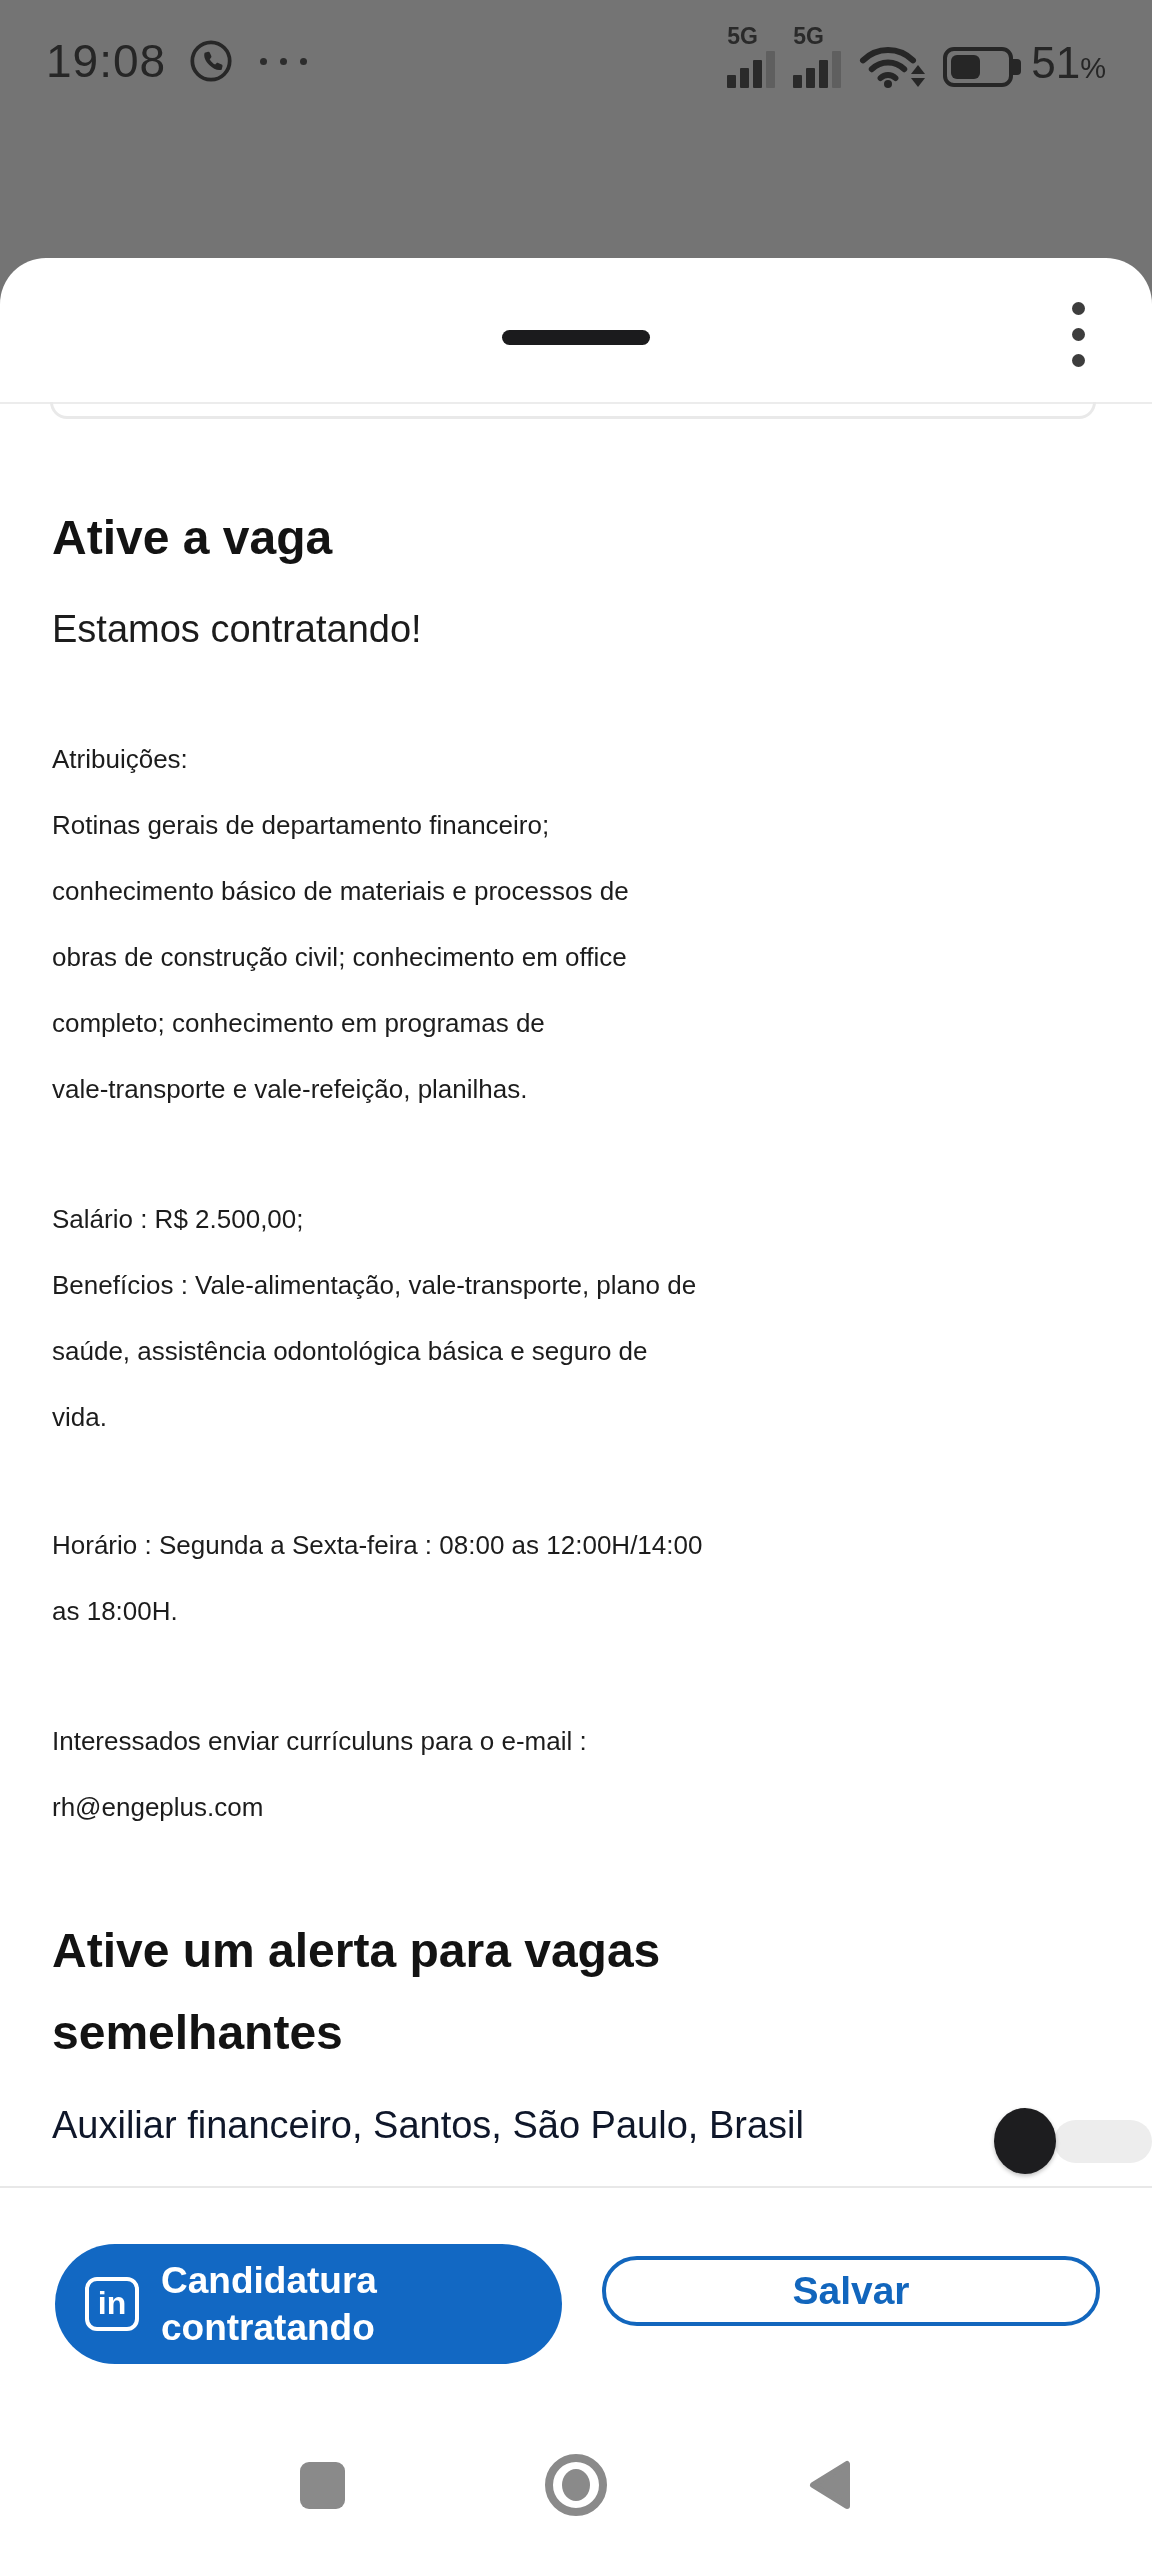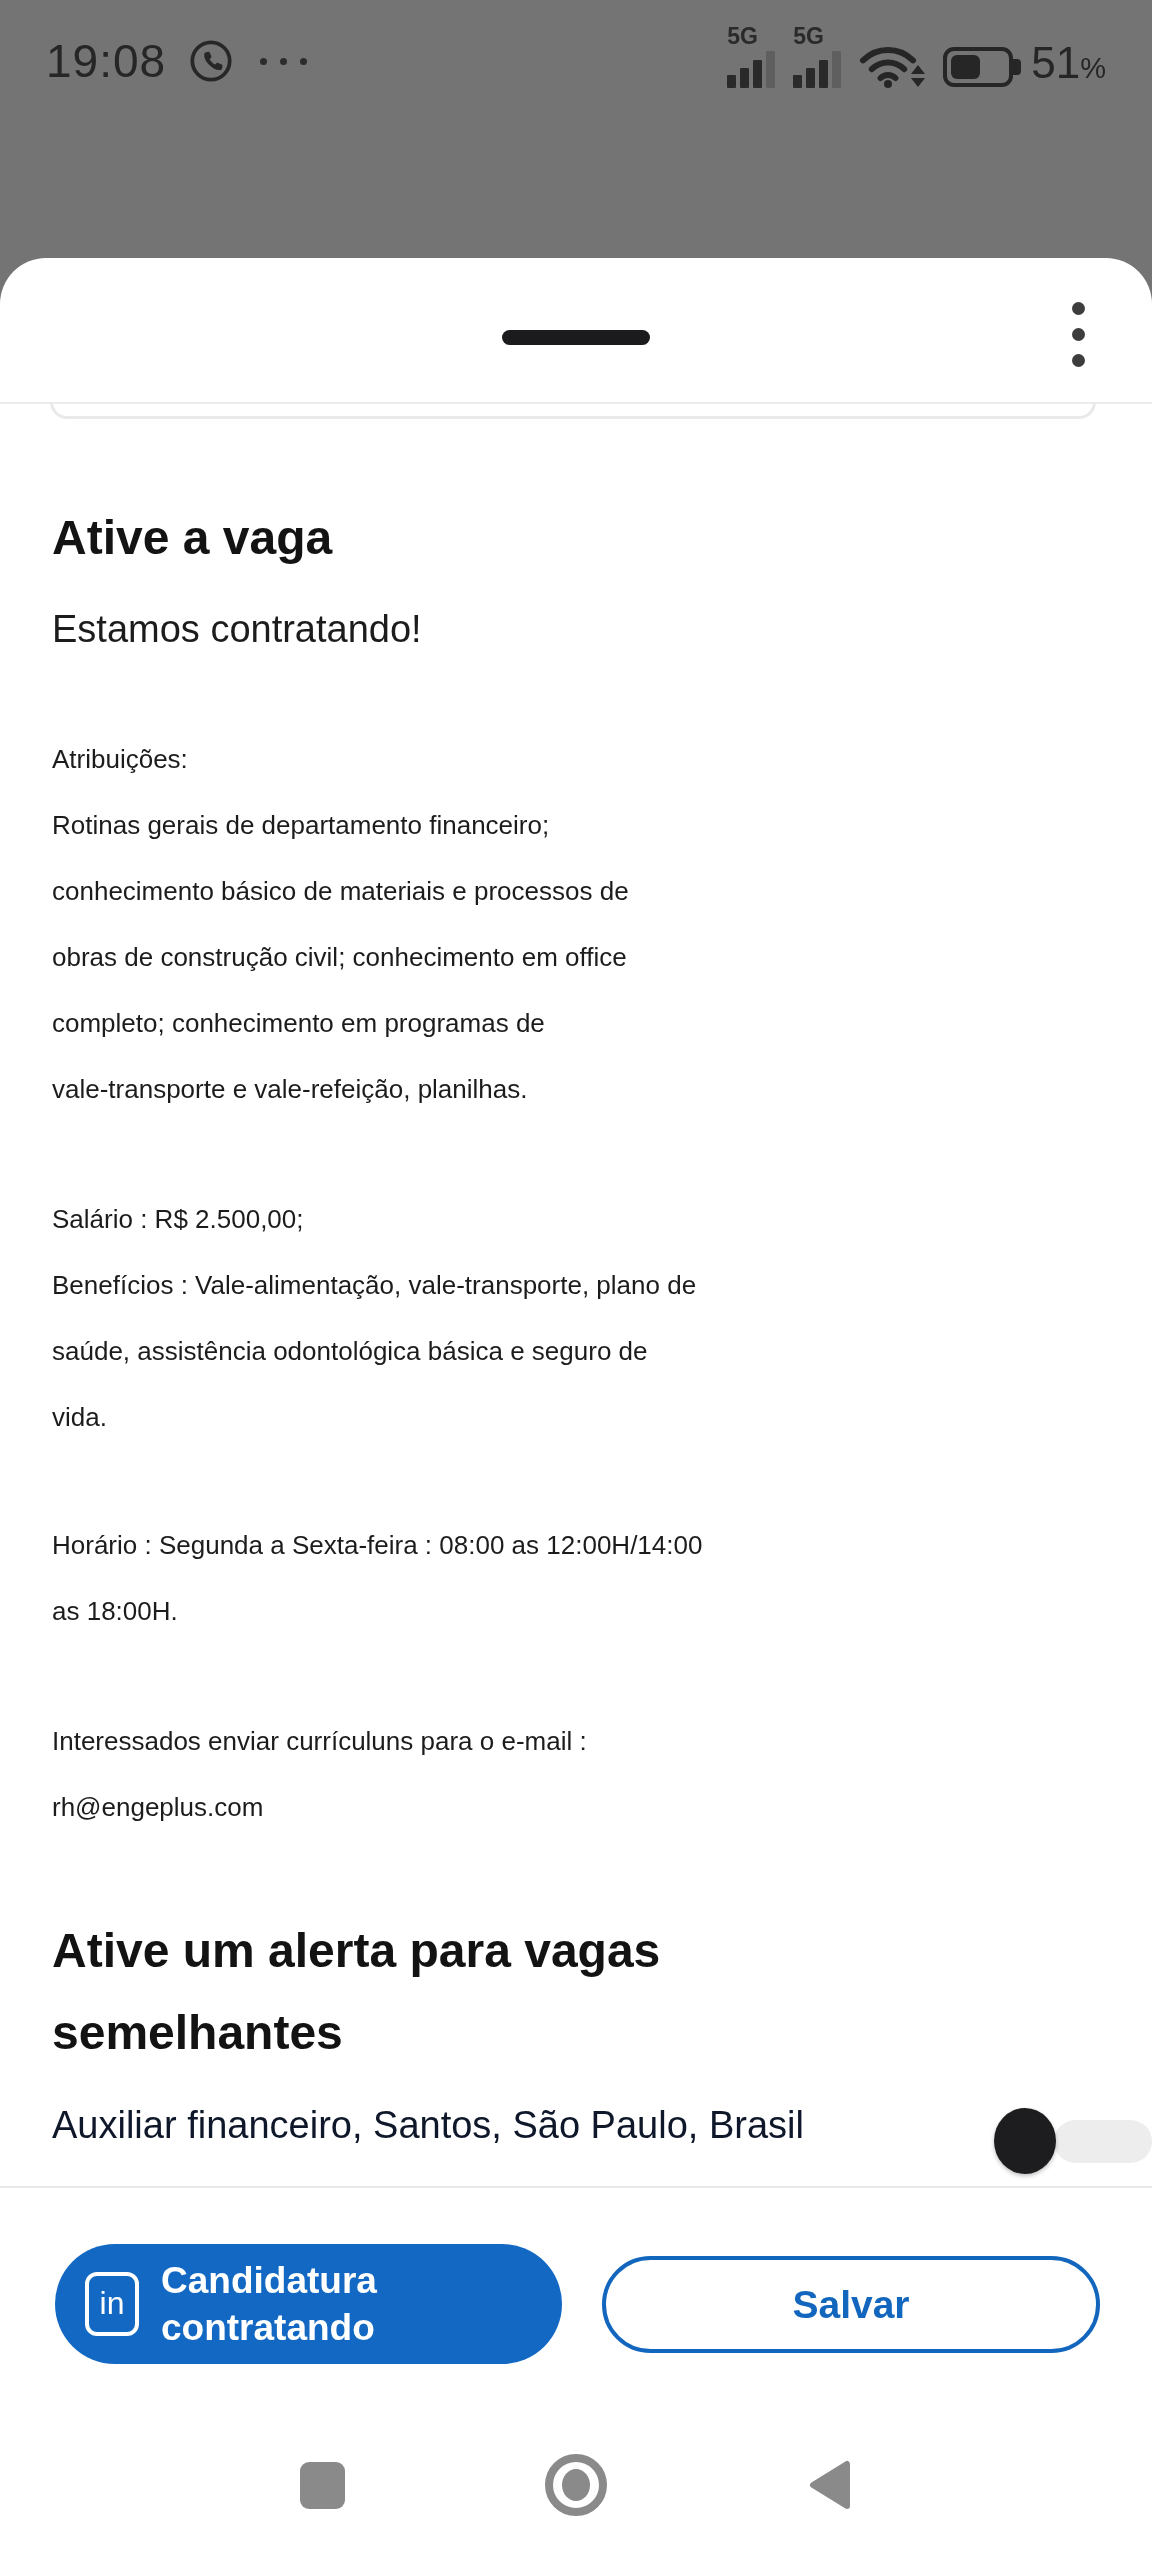--- a/index.html
+++ b/index.html
@@ -64,24 +64,24 @@
   .h2{position:absolute;left:0;top:1652px;width:790px;font-size:48px;font-weight:700;line-height:82px;color:#131313;}
   .criteria{position:absolute;left:0;top:1846px;width:920px;font-size:38px;color:#0f172a;}
   
   .toggle{position:absolute;left:942px;top:1836px;width:160px;height:110px;}
   .toggle-track{position:absolute;left:60px;top:26px;width:98px;height:43px;border-radius:22px;background:#ededed;}
   .toggle-thumb{position:absolute;left:0;top:14px;width:62px;height:66px;border-radius:50%;background:#1d1d1f;box-shadow:0 2px 4px rgba(0,0,0,.25);}
   
   .action-bar{position:absolute;left:0;right:0;top:1928px;bottom:0;background:#ffffff;border-top:2px solid #e8e8e8;}
   .easy-apply{position:absolute;left:55px;top:56px;width:507px;height:120px;border-radius:60px;
     background:#1268c3;border:none;display:flex;align-items:center;gap:22px;padding:0 0 0 30px;box-sizing:border-box;cursor:pointer;}
-  .in-badge{width:54px;height:64px;border:4px solid #ffffff;border-radius:12px;box-sizing:border-box;
-    display:flex;align-items:center;justify-content:center;color:#ffffff;font-size:32px;font-weight:400;line-height:1;padding-bottom:3px;}
+  .in-badge{width:54px;height:54px;border:4px solid #ffffff;border-radius:12px;box-sizing:border-box;
+    display:flex;align-items:center;justify-content:center;color:#ffffff;font-size:32px;font-weight:700;line-height:1;padding-bottom:3px;}
   .ea-label{width:260px;color:#ffffff;font-size:37px;font-weight:700;line-height:47px;text-align:left;}
-  .save-btn{position:absolute;left:602px;top:68px;width:498px;height:97px;border-radius:49px;
+  .save-btn{position:absolute;left:602px;top:68px;width:498px;height:70px;border-radius:49px;
     background:#ffffff;border:4px solid #1266bd;box-sizing:border-box;color:#1266bd;
     font-size:39px;font-weight:700;font-family:"Liberation Sans",sans-serif;cursor:pointer;}
   
   .navbar{position:absolute;left:0;right:0;bottom:0;height:150px;display:flex;align-items:center;justify-content:center;gap:200px;}
   .nav-sq{width:45px;height:47px;background:#8a8a8a;border-radius:9px;}
   .nav-home{position:relative;width:62px;height:62px;}
   .nav-home .ring{position:absolute;inset:0;border:8px solid #8a8a8a;border-radius:50%;box-sizing:border-box;}
   .nav-home .dot{position:absolute;left:17px;top:15px;width:28px;height:32px;background:#8a8a8a;border-radius:50%;}
   .nav-back svg{display:block;}
   button{appearance:none;}

